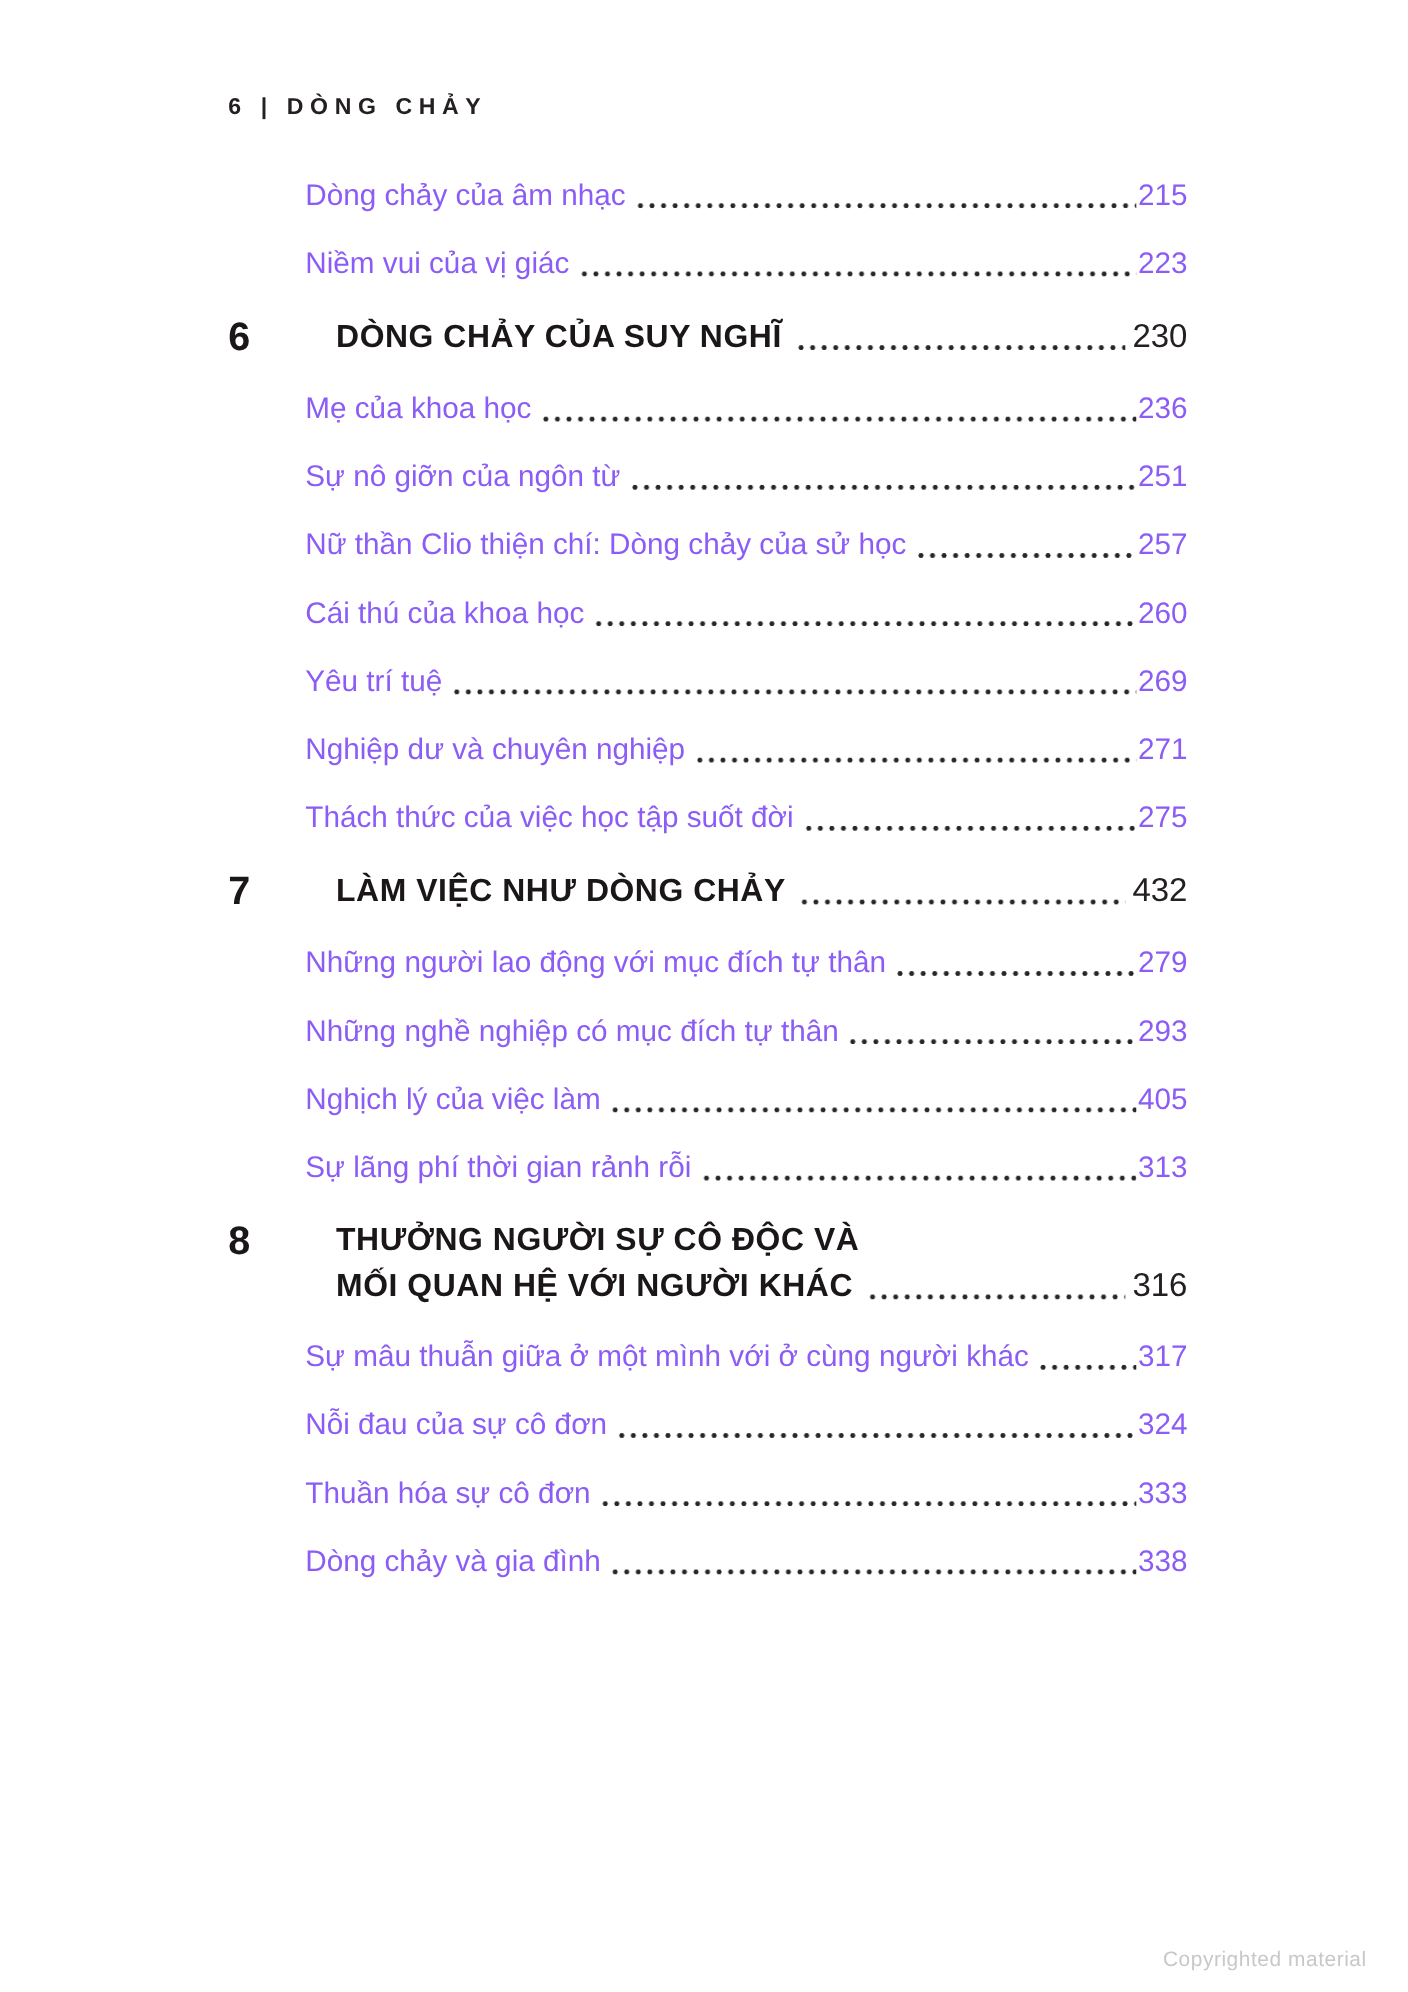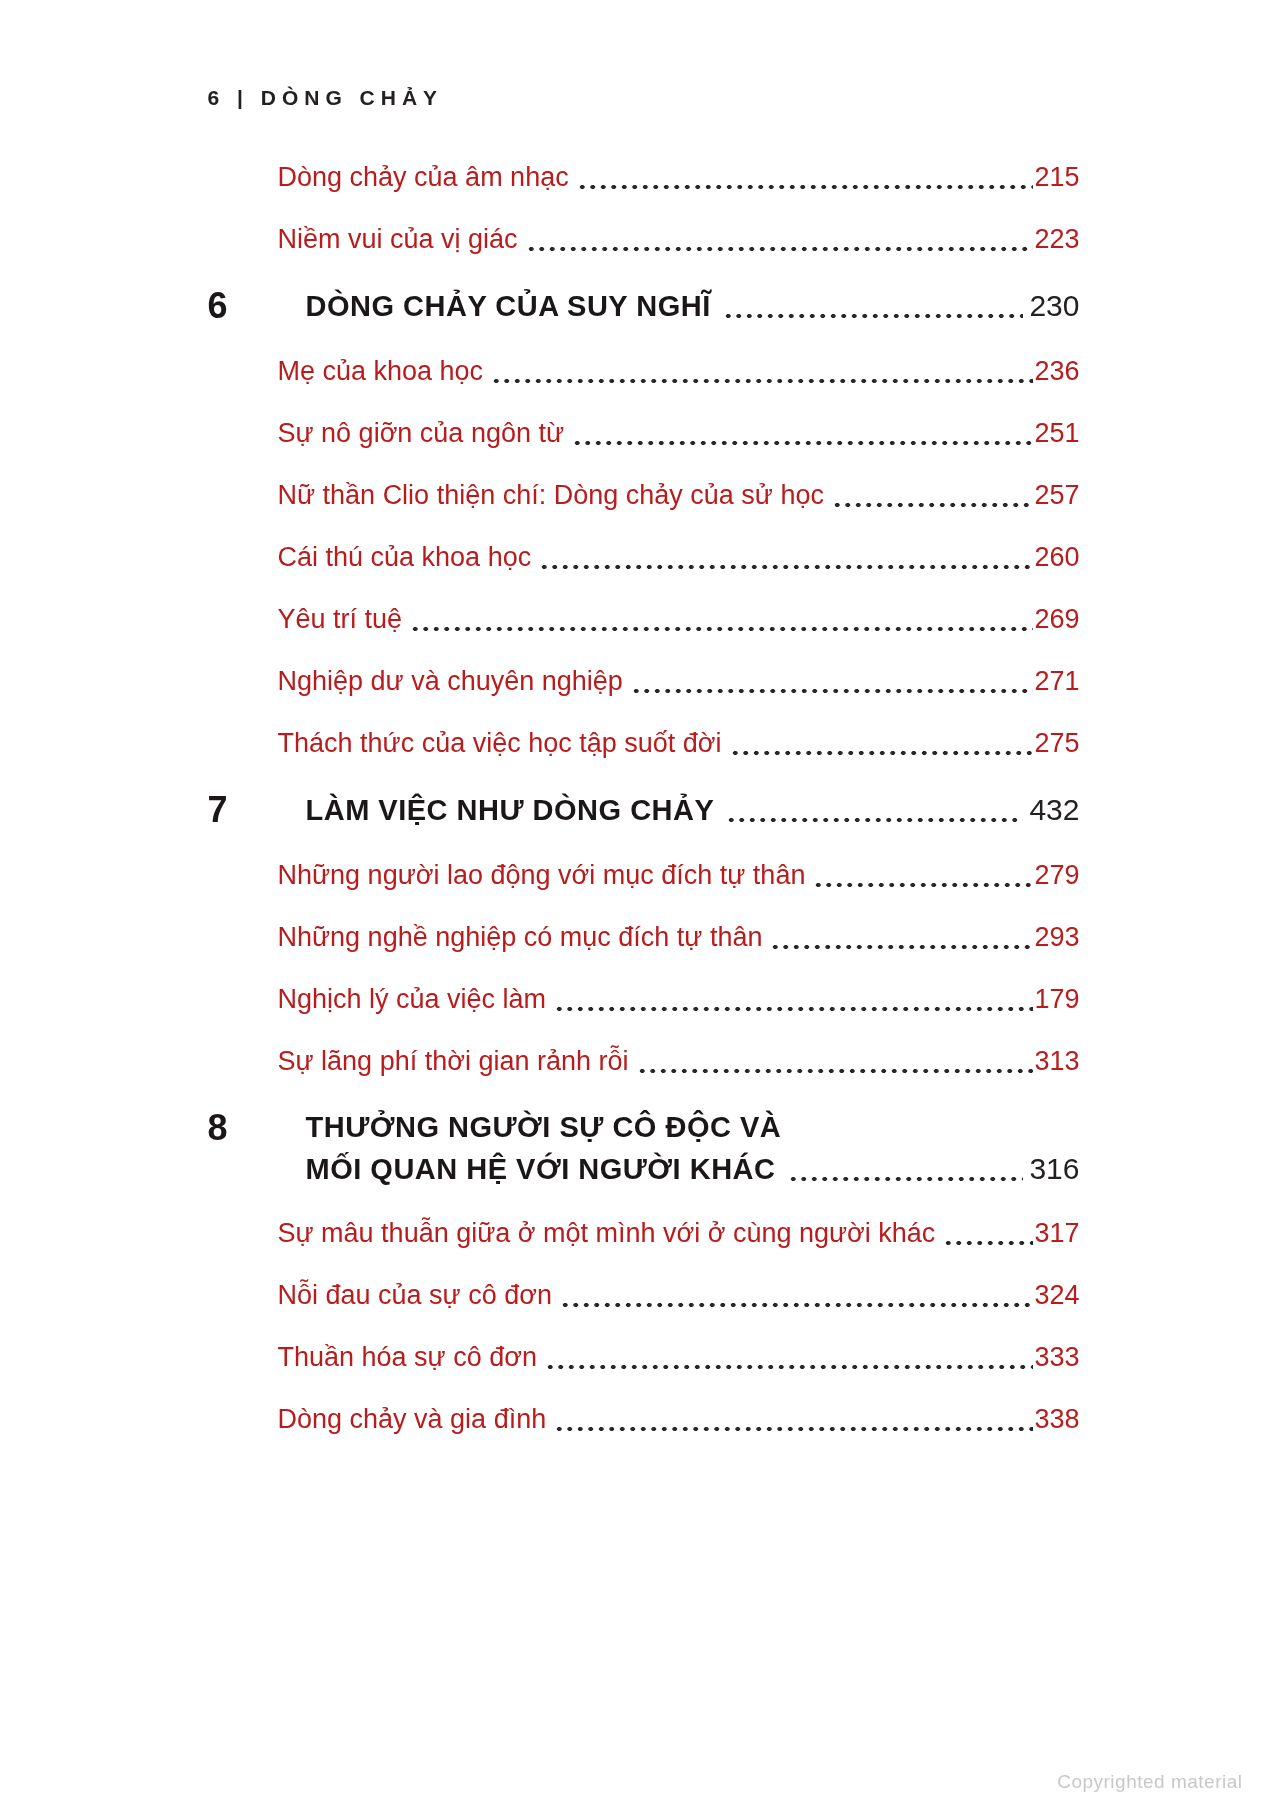--- a/index.html
+++ b/index.html
@@ -26,21 +26,21 @@
 
   .toc { margin-top: 50px; }
 
   .row { display: flex; align-items: flex-end; }
 
   .entry {
     padding-left: 70px;
     margin-bottom: 28px;
     font-size: 27px;
     line-height: 34px;
-    color: #b91c1c;
+    color: #8b5cf6;
   }
   .entry .title { white-space: nowrap; }
   .pagenum { font-size: 27px; line-height: 34px; }
 
   .leader {
     flex: 1 1 auto;
     height: 34px;
     margin: 0 1px 0 8px;
     background-image: radial-gradient(circle, #2a2627 2px, rgba(0,0,0,0) 2.5px);
     background-size: 10.5px 6px;
@@ -172,21 +172,21 @@
         <span class="pagenum">279</span>
       </div>
       <div class="row entry">
         <span class="title">Những nghề nghiệp có mục đích tự thân</span>
         <span class="leader"></span>
         <span class="pagenum">293</span>
       </div>
       <div class="row entry">
         <span class="title">Nghịch lý của việc làm</span>
         <span class="leader"></span>
-        <span class="pagenum">179</span>
+        <span class="pagenum">405</span>
       </div>
       <div class="row entry">
         <span class="title">Sự lãng phí thời gian rảnh rỗi</span>
         <span class="leader"></span>
         <span class="pagenum">313</span>
       </div>
 
       <div class="chapter">
         <span class="ch-num">8</span>
         <div class="ch-body">

